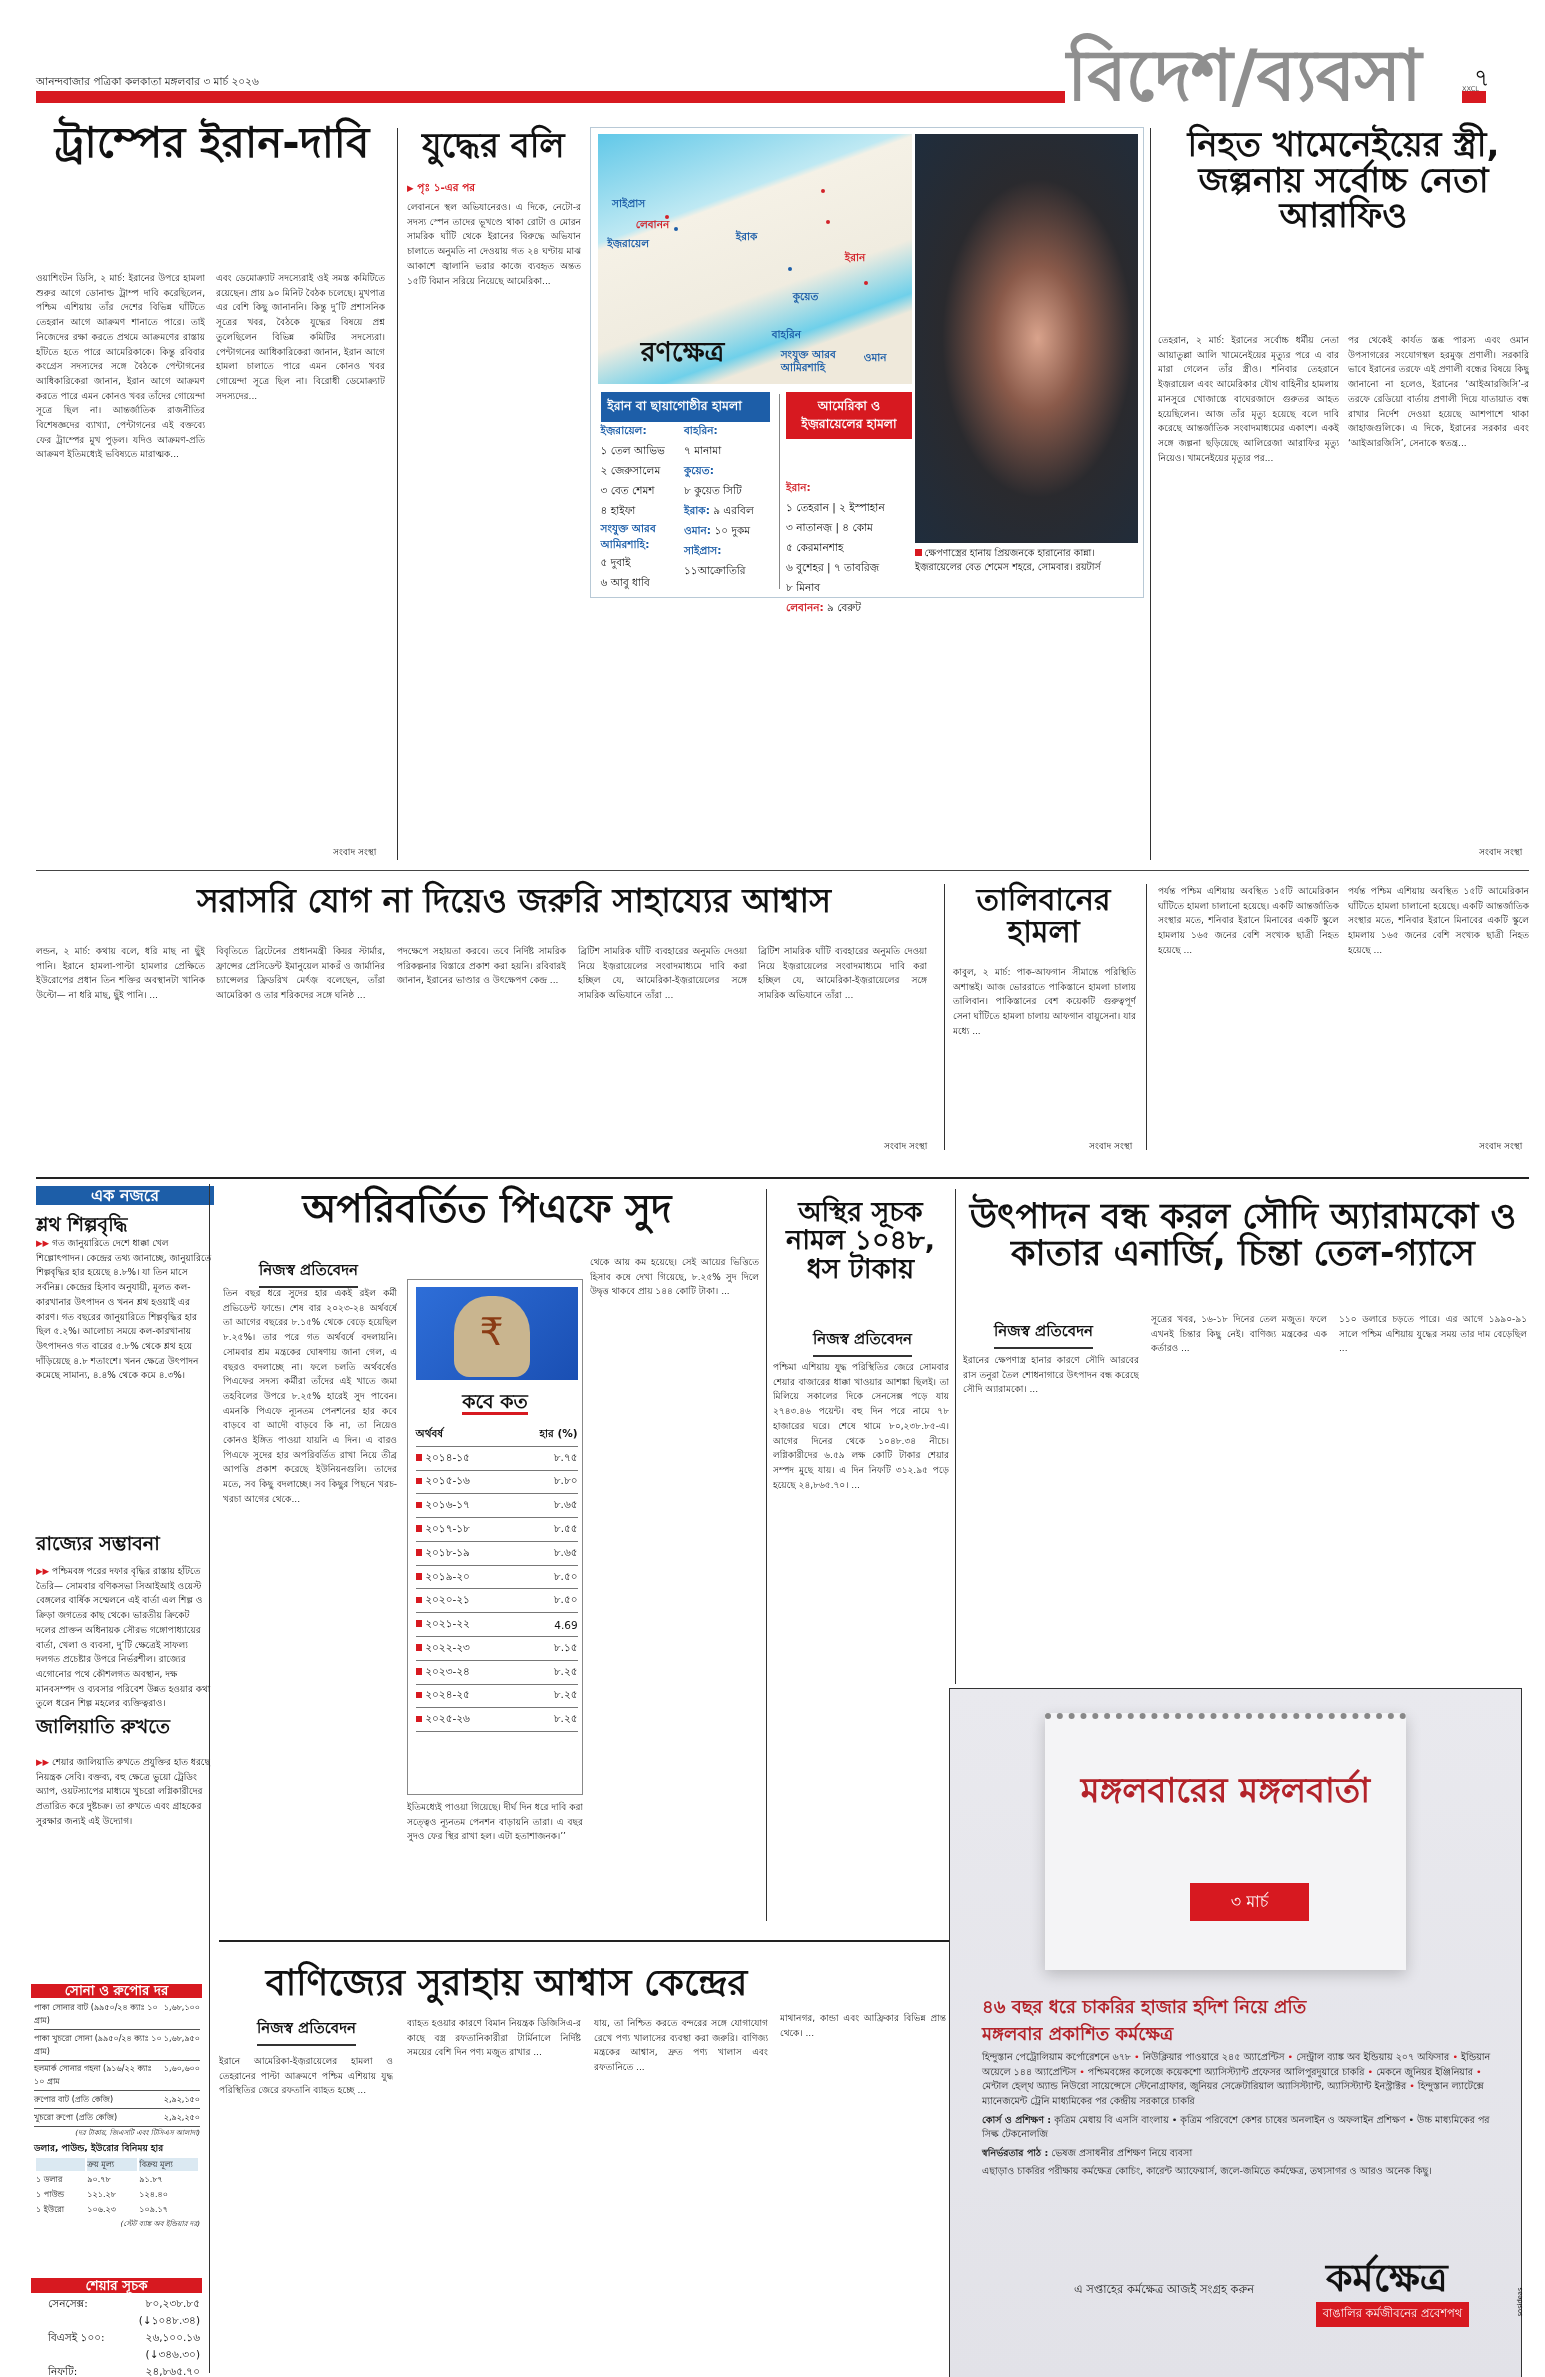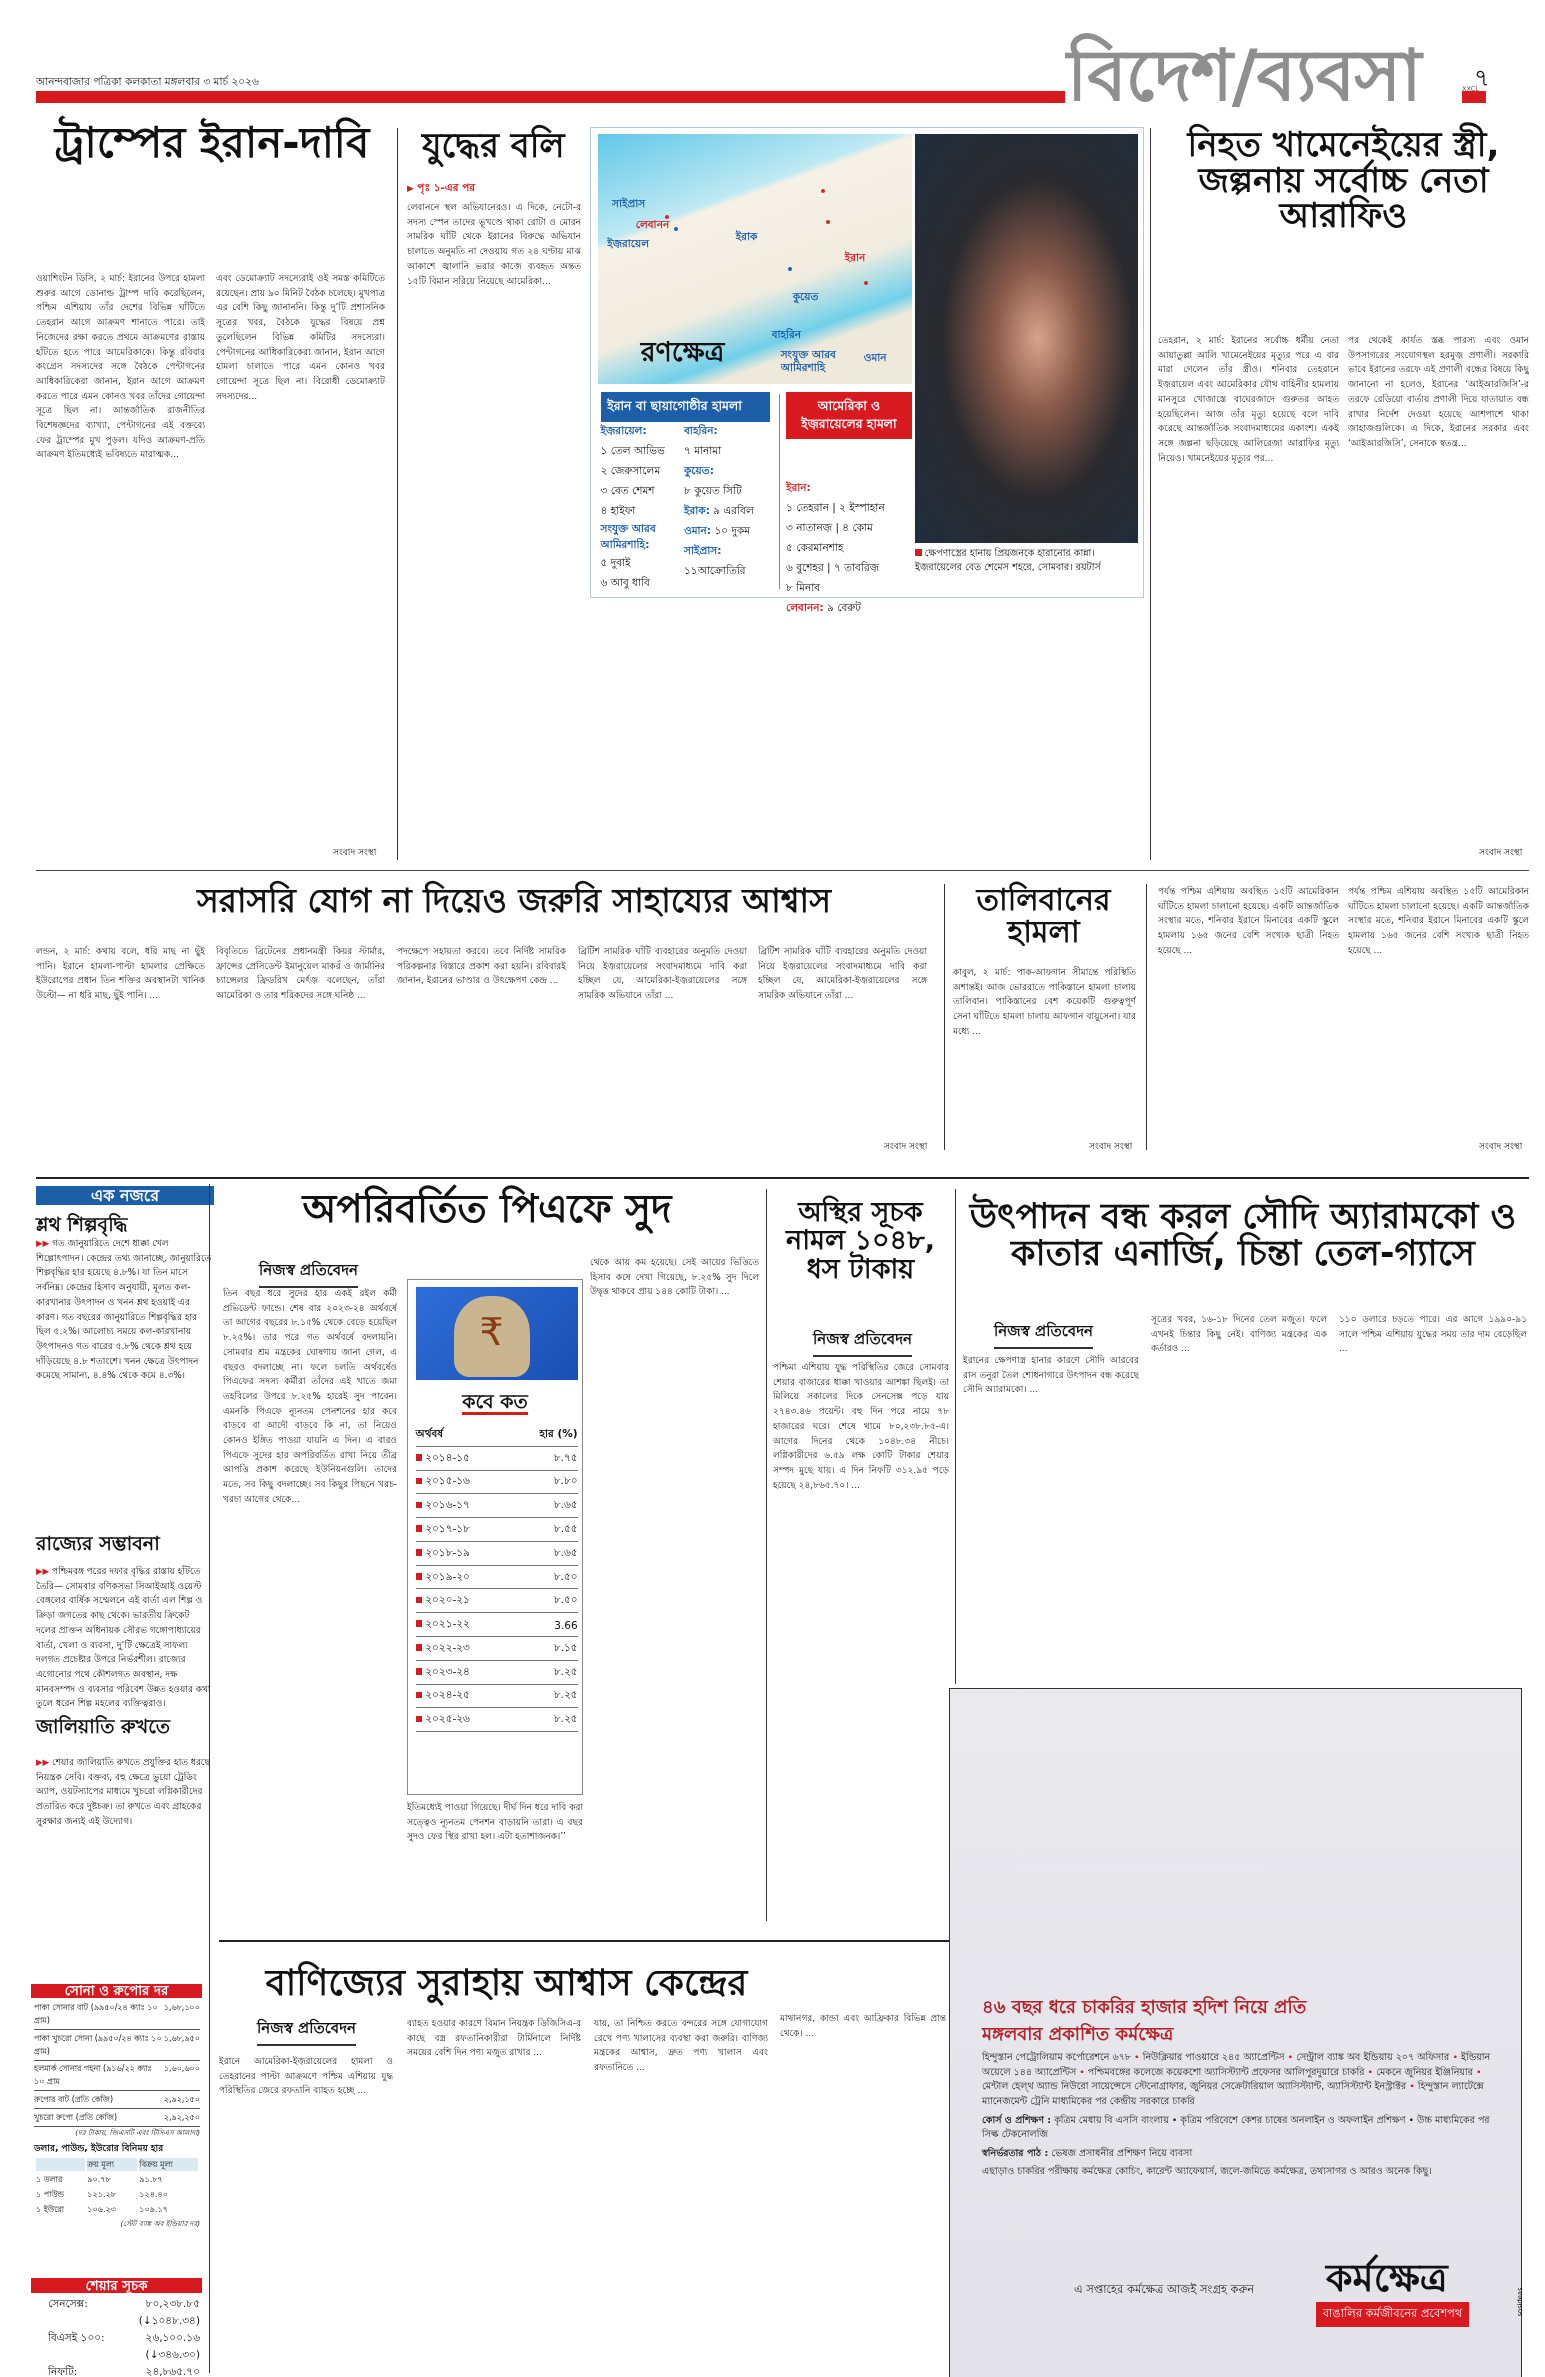--- a/index.html
+++ b/index.html
@@ -280,21 +280,21 @@
     <div class="pf-row">
         <span><span class="sq"></span><span>২০১৯-২০</span></span>
         <span>৮.৫০</span>
       </div>
     <div class="pf-row">
         <span><span class="sq"></span><span>২০২০-২১</span></span>
         <span>৮.৫০</span>
       </div>
     <div class="pf-row">
         <span><span class="sq"></span><span>২০২১-২২</span></span>
-        <span>3.66</span>
+        <span>4.69</span>
       </div>
     <div class="pf-row">
         <span><span class="sq"></span><span>২০২২-২৩</span></span>
         <span>৮.১৫</span>
       </div>
     <div class="pf-row">
         <span><span class="sq"></span><span>২০২৩-২৪</span></span>
         <span>৮.২৫</span>
       </div>
     <div class="pf-row">
@@ -324,20 +324,24 @@
 
 <div class="hrule" style="left:219px;top:1940px;width:732px;"></div>
 <div class="abs headline" style="left:238px;top:1964px;width:537px;font-size:36px;text-align:center;">বাণিজ্যের সুরাহায় আশ্বাস কেন্দ্রের</div>
 <div class="abs" style="left:257px;top:2016px;"><span class="byline">নিজস্ব প্রতিবেদন</span></div>
 <div class="col body-text" style="left:219px;top:2054px;width:174px;height:323px;overflow:hidden;">ইরানে আমেরিকা-ইজ়রায়েলের হামলা ও তেহরানের পাল্টা আক্রমণে পশ্চিম এশিয়ায় যুদ্ধ পরিস্থিতির জেরে রফতানি ব্যাহত হচ্ছে ...</div>
 <div class="col body-text" style="left:407px;top:2016px;width:174px;height:361px;overflow:hidden;">ব্যাহত হওয়ার কারণে বিমান নিয়ন্ত্রক ডিজিসিএ-র কাছে বস্ত্র রফতানিকারীরা টার্মিনালে নির্দিষ্ট সময়ের বেশি দিন পণ্য মজুত রাখার ...</div>
 <div class="col body-text" style="left:594px;top:2016px;width:174px;height:361px;overflow:hidden;">যায়, তা নিশ্চিত করতে বন্দরের সঙ্গে যোগাযোগ রেখে পণ্য খালাসের ব্যবস্থা করা জরুরি। বাণিজ্য মন্ত্রকের আশ্বাস, দ্রুত পণ্য খালাস এবং রফতানিতে ...</div>
 <div class="col body-text" style="left:780px;top:2011px;width:166px;height:366px;overflow:hidden;">মাথানগর, কান্ডা এবং আফ্রিকার বিভিন্ন প্রান্ত থেকে। ...</div>
 
 <div class="ad-box">
+  <div class="cal">
+    <div class="cal-title">মঙ্গলবারের মঙ্গলবার্তা</div>
+    <div class="cal-date">৩ মার্চ</div>
+  </div>
   <div class="ad-head" style="width:333px;">৪৬ বছর ধরে চাকরির হাজার হদিশ নিয়ে প্রতি মঙ্গলবার প্রকাশিত কর্মক্ষেত্র</div>
   <div class="ad-text">
     <span>হিন্দুস্তান পেট্রোলিয়াম কর্পোরেশনে ৬৭৮</span> <span class="ad-dot">•</span>
     <span>নিউক্লিয়ার পাওয়ারে ২৪৫ অ্যাপ্রেন্টিস</span> <span class="ad-dot">•</span>
     <span>সেন্ট্রাল ব্যাঙ্ক অব ইন্ডিয়ায় ২০৭ অফিসার</span> <span class="ad-dot">•</span>
     <span>ইন্ডিয়ান অয়েলে ১৪৪ অ্যাপ্রেন্টিস</span> <span class="ad-dot">•</span>
     <span>পশ্চিমবঙ্গের কলেজে কয়েকশো অ্যাসিস্ট্যান্ট প্রফেসর আলিপুরদুয়ারে চাকরি</span> <span class="ad-dot">•</span>
     <span>মেকনে জুনিয়র ইঞ্জিনিয়ার</span> <span class="ad-dot">•</span>
     <span>মেন্টাল হেল্থ অ্যান্ড নিউরো সায়েন্সেসে স্টেনোগ্রাফার, জুনিয়র সেক্রেটারিয়াল অ্যাসিস্ট্যান্ট, অ্যাসিস্ট্যান্ট ইনস্ট্রাক্টর</span> <span class="ad-dot">•</span>
     <span>হিন্দুস্তান ল্যাটেক্সে ম্যানেজমেন্ট ট্রেনি মাধ্যমিকের পর কেন্দ্রীয় সরকারে চাকরি</span>

